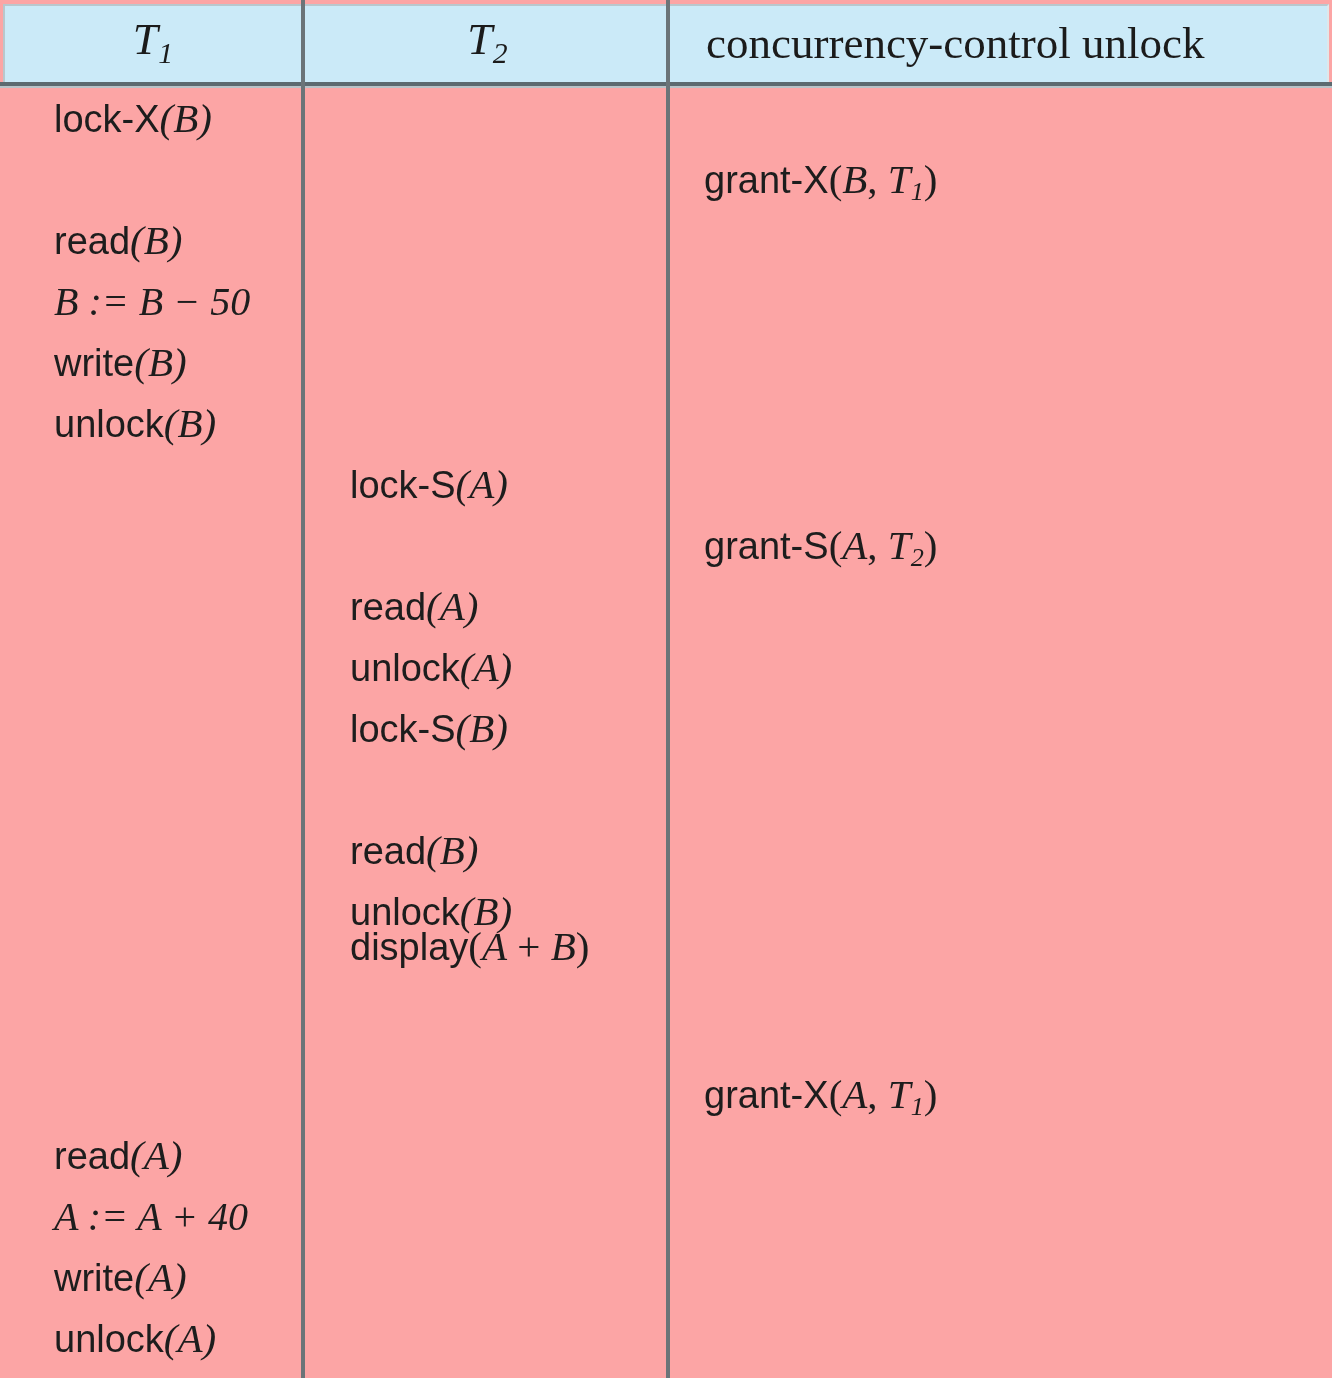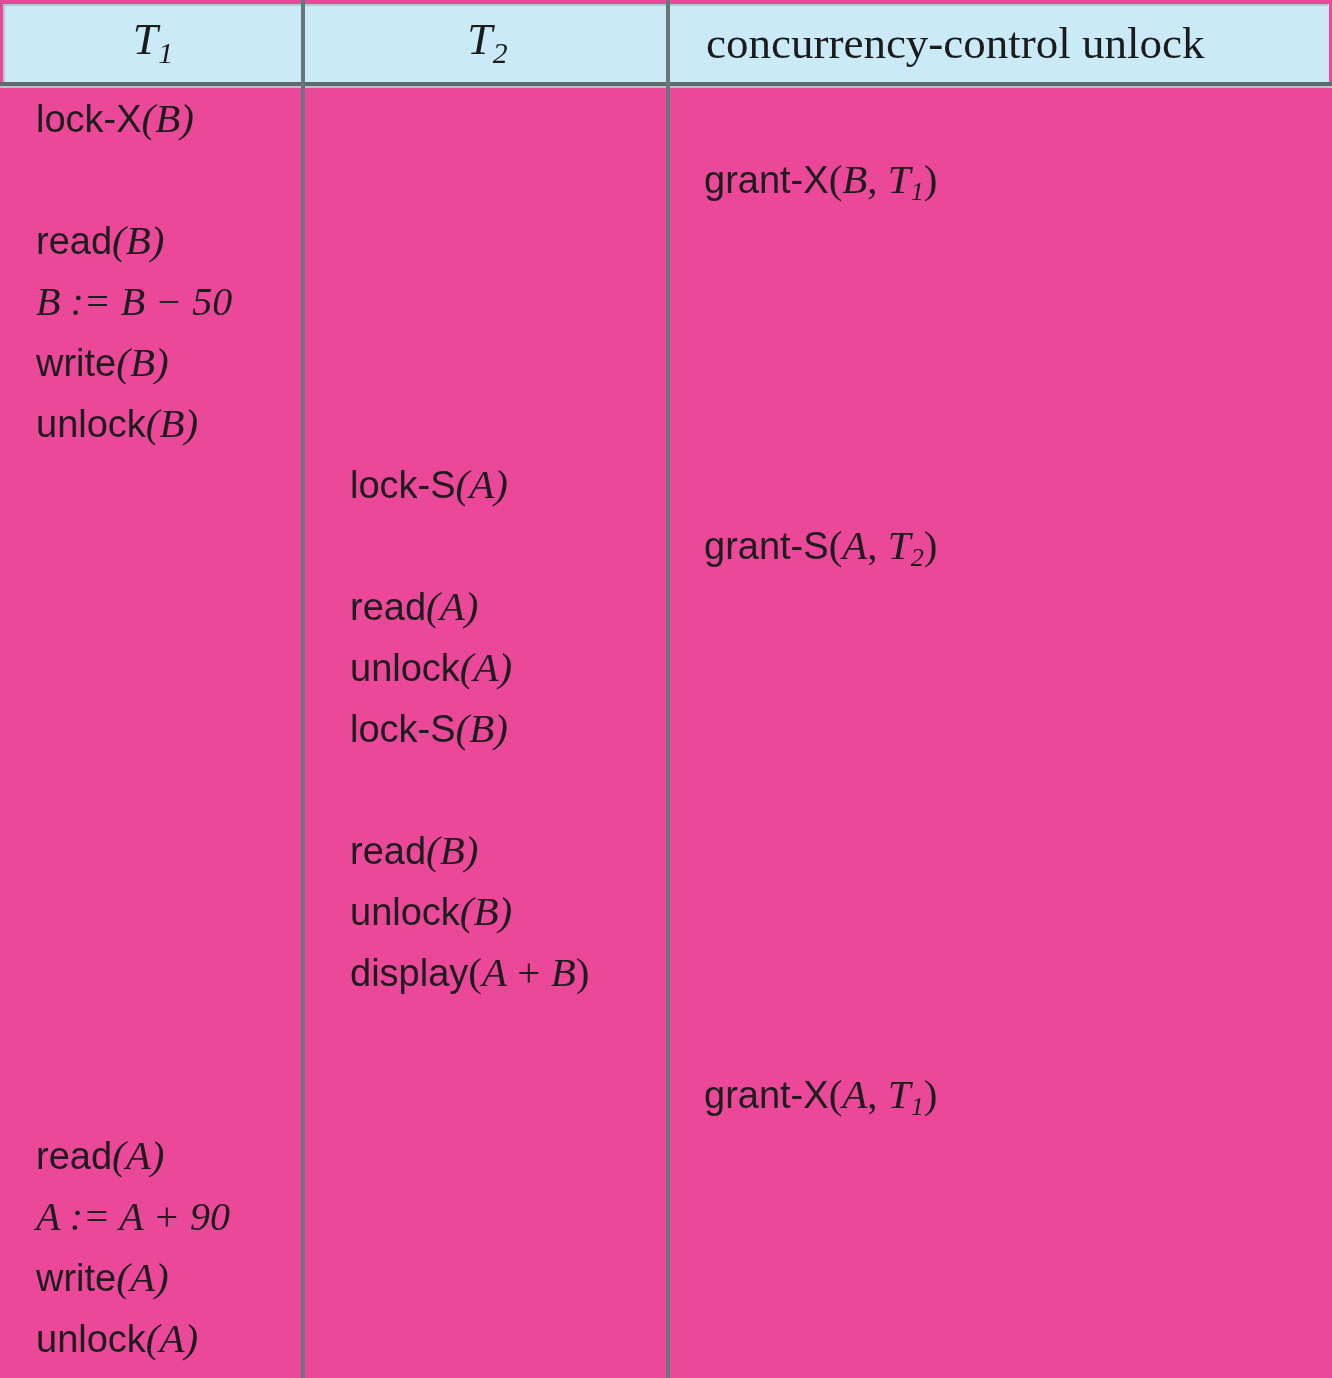--- a/index.html
+++ b/index.html
@@ -12,21 +12,21 @@
     height: 1378px;
     font-family: "Liberation Sans", sans-serif;
     -webkit-font-smoothing: antialiased;
   }
 
   .figure {
     position: relative;
     width: 1332px;
     height: 1378px;
     overflow: hidden;
-    background: #ec4899;
+    background: #fca5a5;
   }
 
   
   .header-band {
     position: absolute;
     left: 3px;
     top: 4px;
     width: 1326px;
     height: 78px;
     background: #cbeaf8;
@@ -117,21 +117,21 @@
     position: absolute;
     left: 0;
     width: 100%;
     height: 61px;
     line-height: 61px;
     white-space: nowrap;
     color: #1d1d1d;
     font-size: 38px;
     font-family: "Liberation Sans", sans-serif;
   }
-  .col.t1  .line { padding-left: 36px; box-sizing: border-box; }
+  .col.t1  .line { padding-left: 54px; box-sizing: border-box; }
   .col.t2  .line { padding-left: 45px; box-sizing: border-box; }
   .col.ccm .line { padding-left: 34px; box-sizing: border-box; }
 
   
   .mi {
     font-family: "Liberation Serif", serif;
     font-style: italic;
     font-size: 41px;
   }
   .mp {
@@ -178,33 +178,33 @@
   <div class="body-area">
 
     <div class="col t1">
       <div class="line" style="top:0px"><span>lock-X</span><span class="mi">(B)</span></div>
       <div class="line" style="top:122px"><span>read</span><span class="mi">(B)</span></div>
       <div class="line" style="top:183px"><span class="assign">B := B − 50</span></div>
       <div class="line" style="top:244px"><span>write</span><span class="mi">(B)</span></div>
       <div class="line" style="top:305px"><span>unlock</span><span class="mi">(B)</span></div>
 
       <div class="line" style="top:1037px"><span>read</span><span class="mi">(A)</span></div>
-      <div class="line" style="top:1098px"><span class="assign">A := A + 90</span></div>
+      <div class="line" style="top:1098px"><span class="assign">A := A + 40</span></div>
       <div class="line" style="top:1159px"><span>write</span><span class="mi">(A)</span></div>
       <div class="line" style="top:1220px"><span>unlock</span><span class="mi">(A)</span></div>
     </div>
 
     <div class="col t2">
       <div class="line" style="top:366px"><span>lock-S</span><span class="mi">(A)</span></div>
       <div class="line" style="top:488px"><span>read</span><span class="mi">(A)</span></div>
       <div class="line" style="top:549px"><span>unlock</span><span class="mi">(A)</span></div>
       <div class="line" style="top:610px"><span>lock-S</span><span class="mi">(B)</span></div>
       <div class="line" style="top:732px"><span>read</span><span class="mi">(B)</span></div>
       <div class="line" style="top:793px"><span>unlock</span><span class="mi">(B)</span></div>
-      <div class="line" style="top:854px"><span>display</span><span class="mp">(</span><span class="mi">A</span><span class="mp"> + </span><span class="mi">B</span><span class="mp">)</span></div>
+      <div class="line" style="top:828px"><span>display</span><span class="mp">(</span><span class="mi">A</span><span class="mp"> + </span><span class="mi">B</span><span class="mp">)</span></div>
     </div>
 
     <div class="col ccm">
       <div class="line" style="top:61px"><span>grant-X</span><span class="mp">(</span><span class="mi">B</span><span class="mp">, </span><span class="mi"><span>T</span><sub>1</sub></span><span class="mp">)</span></div>
 
       <div class="line" style="top:427px"><span>grant-S</span><span class="mp">(</span><span class="mi">A</span><span class="mp">, </span><span class="mi"><span>T</span><sub>2</sub></span><span class="mp">)</span></div>
 
 
       <div class="line" style="top:976px"><span>grant-X</span><span class="mp">(</span><span class="mi">A</span><span class="mp">, </span><span class="mi"><span>T</span><sub>1</sub></span><span class="mp">)</span></div>
     </div>

